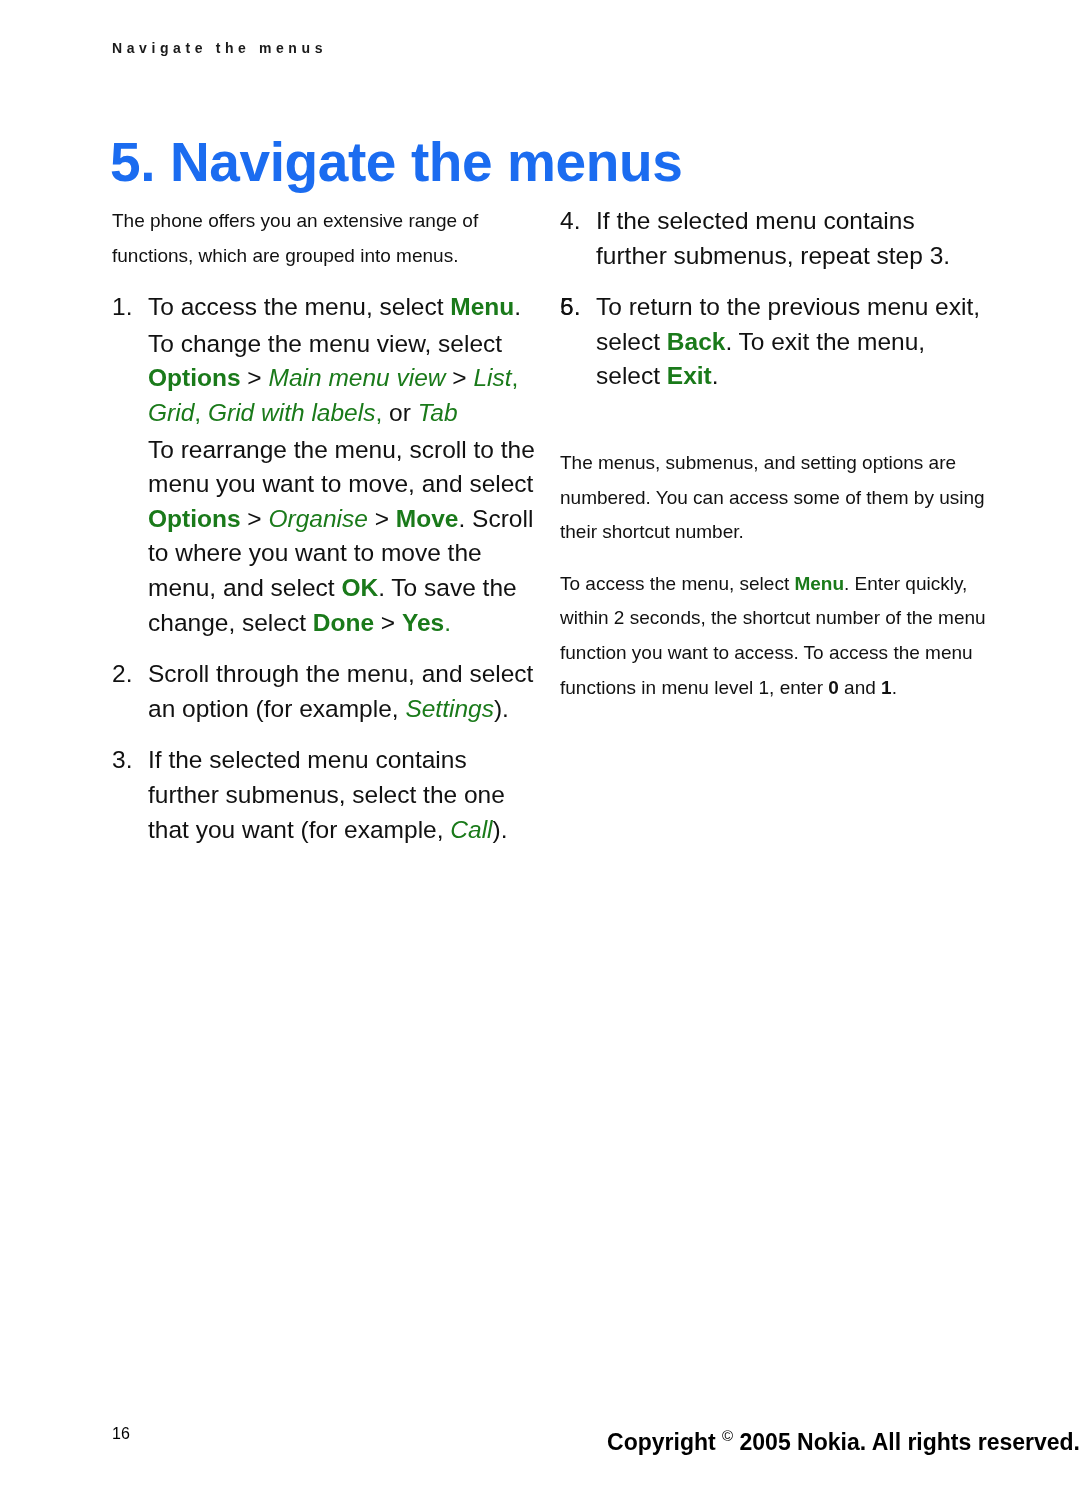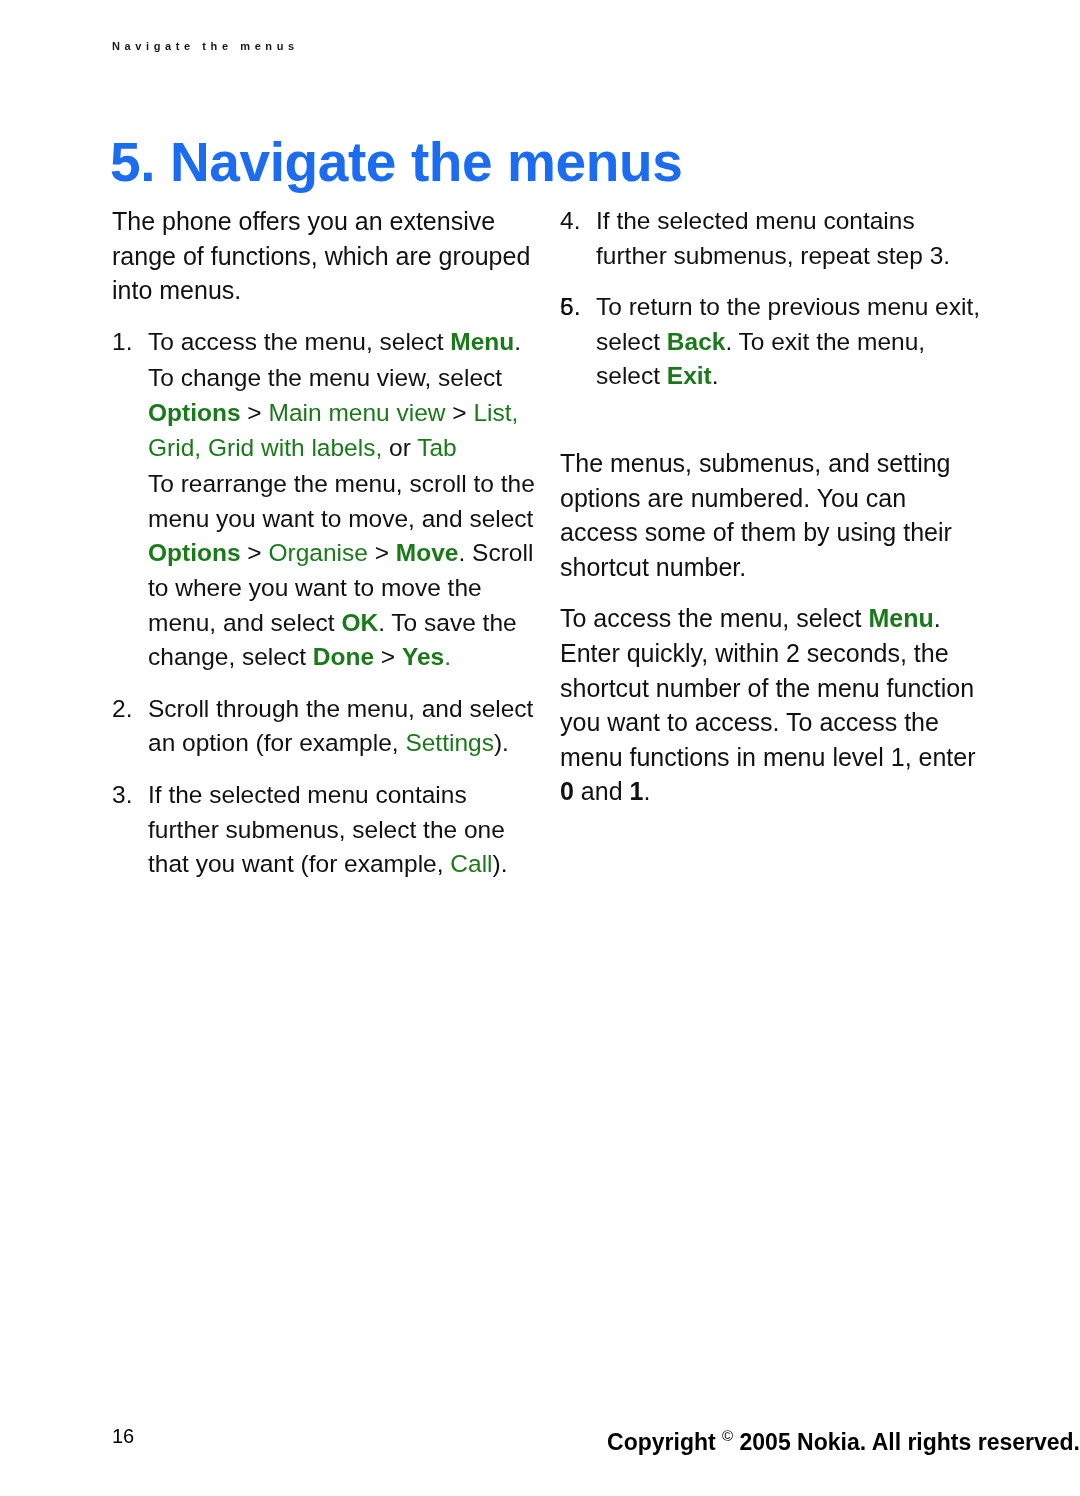--- a/index.html
+++ b/index.html
@@ -19,21 +19,21 @@
   .page {
     position: absolute;
     inset: 0;
   }
 
   
   .running-header {
     position: absolute;
     left: 112px;
     top: 40px;
-    font-size: 11px;
+    font-size: 14px;
     font-weight: bold;
     letter-spacing: 4.6px;
     color: #1a1a1a;
     white-space: nowrap;
   }
 
   
   .chapter-title {
     position: absolute;
     left: 110px;
@@ -48,21 +48,21 @@
   
   .col {
     position: absolute;
     top: 204px;
     width: 428px;
   }
   .col-left  { left: 112px; }
   .col-right { left: 560px; }
 
   .para {
-    font-size: 25px;
+    font-size: 19px;
     line-height: 34.6px;
     color: #111111;
     margin: 0 0 17px 0;
   }
 
   
   .item {
     position: relative;
     padding-left: 36px;
     font-size: 24.5px;
@@ -77,38 +77,38 @@
     width: 30px;
     text-align: left;
   }
   .item .sub {
     margin-top: 2px;
   }
   .item .sub:first-child { margin-top: 0; }
 
   
   .g      { color: #1a7a1a; font-weight: bold; }
-  .gi     { color: #1a7a1a; }
+  .gi     { color: #1a7a1a; font-style: italic; }
   .gp     { color: #1a7a1a; }          
   .b      { font-weight: bold; color: #111111; }
   .arrow  { color: #111111; }
 
   
   .footer {
     position: absolute;
     left: 0;
     right: 0;
     top: 1425px;
     height: 40px;
   }
   .page-number {
     position: absolute;
     left: 112px;
     top: 0;
-    font-size: 20px;
+    font-size: 16px;
     color: #000000;
   }
   .copyright {
     position: absolute;
     left: 0;
     right: 0;
     top: 2px;
     text-align: right;
     font-size: 23px;
     font-weight: bold;

